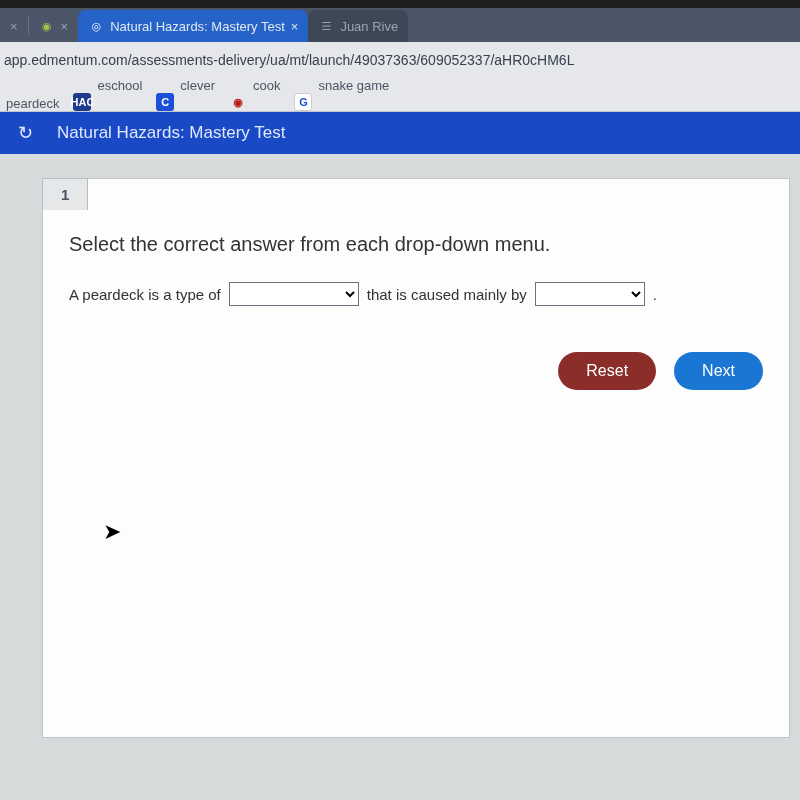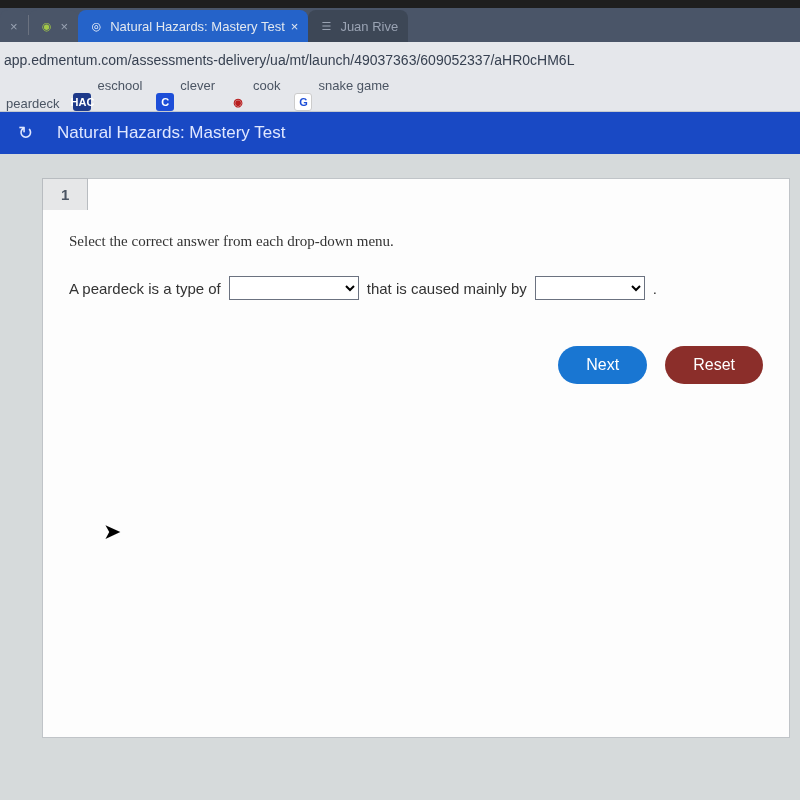--- a/index.html
+++ b/index.html
@@ -111,24 +111,23 @@
   font-weight: bold;
   color: #4b5563;
   position: relative;
   top: -1px;
   margin-left: -1px;
 }
 .q-body {
   padding: 22px 26px;
 }
 .instruction {
-  font-size: 15px;
+  font-size: 20px;
   color: #333;
   margin-bottom: 26px;
-  font-family: Liberation Serif, serif;
 }
 .sentence {
   font-size: 15px;
   color: #333;
   display: flex;
   align-items: center;
   flex-wrap: wrap;
   gap: 8px;
 }
 .dd {
@@ -228,18 +227,18 @@
       <div class="instruction">Select the correct answer from each drop-down menu.</div>
       <div class="sentence">
         <span>A peardeck is a type of</span>
         <select class="dd dd1"><option></option></select>
         <span>that is caused mainly by</span>
         <select class="dd dd2"><option></option></select>
         <span>.</span>
       </div>
     </div>
     <div class="button-row">
+      <button class="btn btn-reset">Reset</button>
       <button class="btn btn-next">Next</button>
-      <button class="btn btn-reset">Reset</button>
     </div>
     <div class="cursor">➤</div>
   </div>
 </div>
 
 </body></html>

